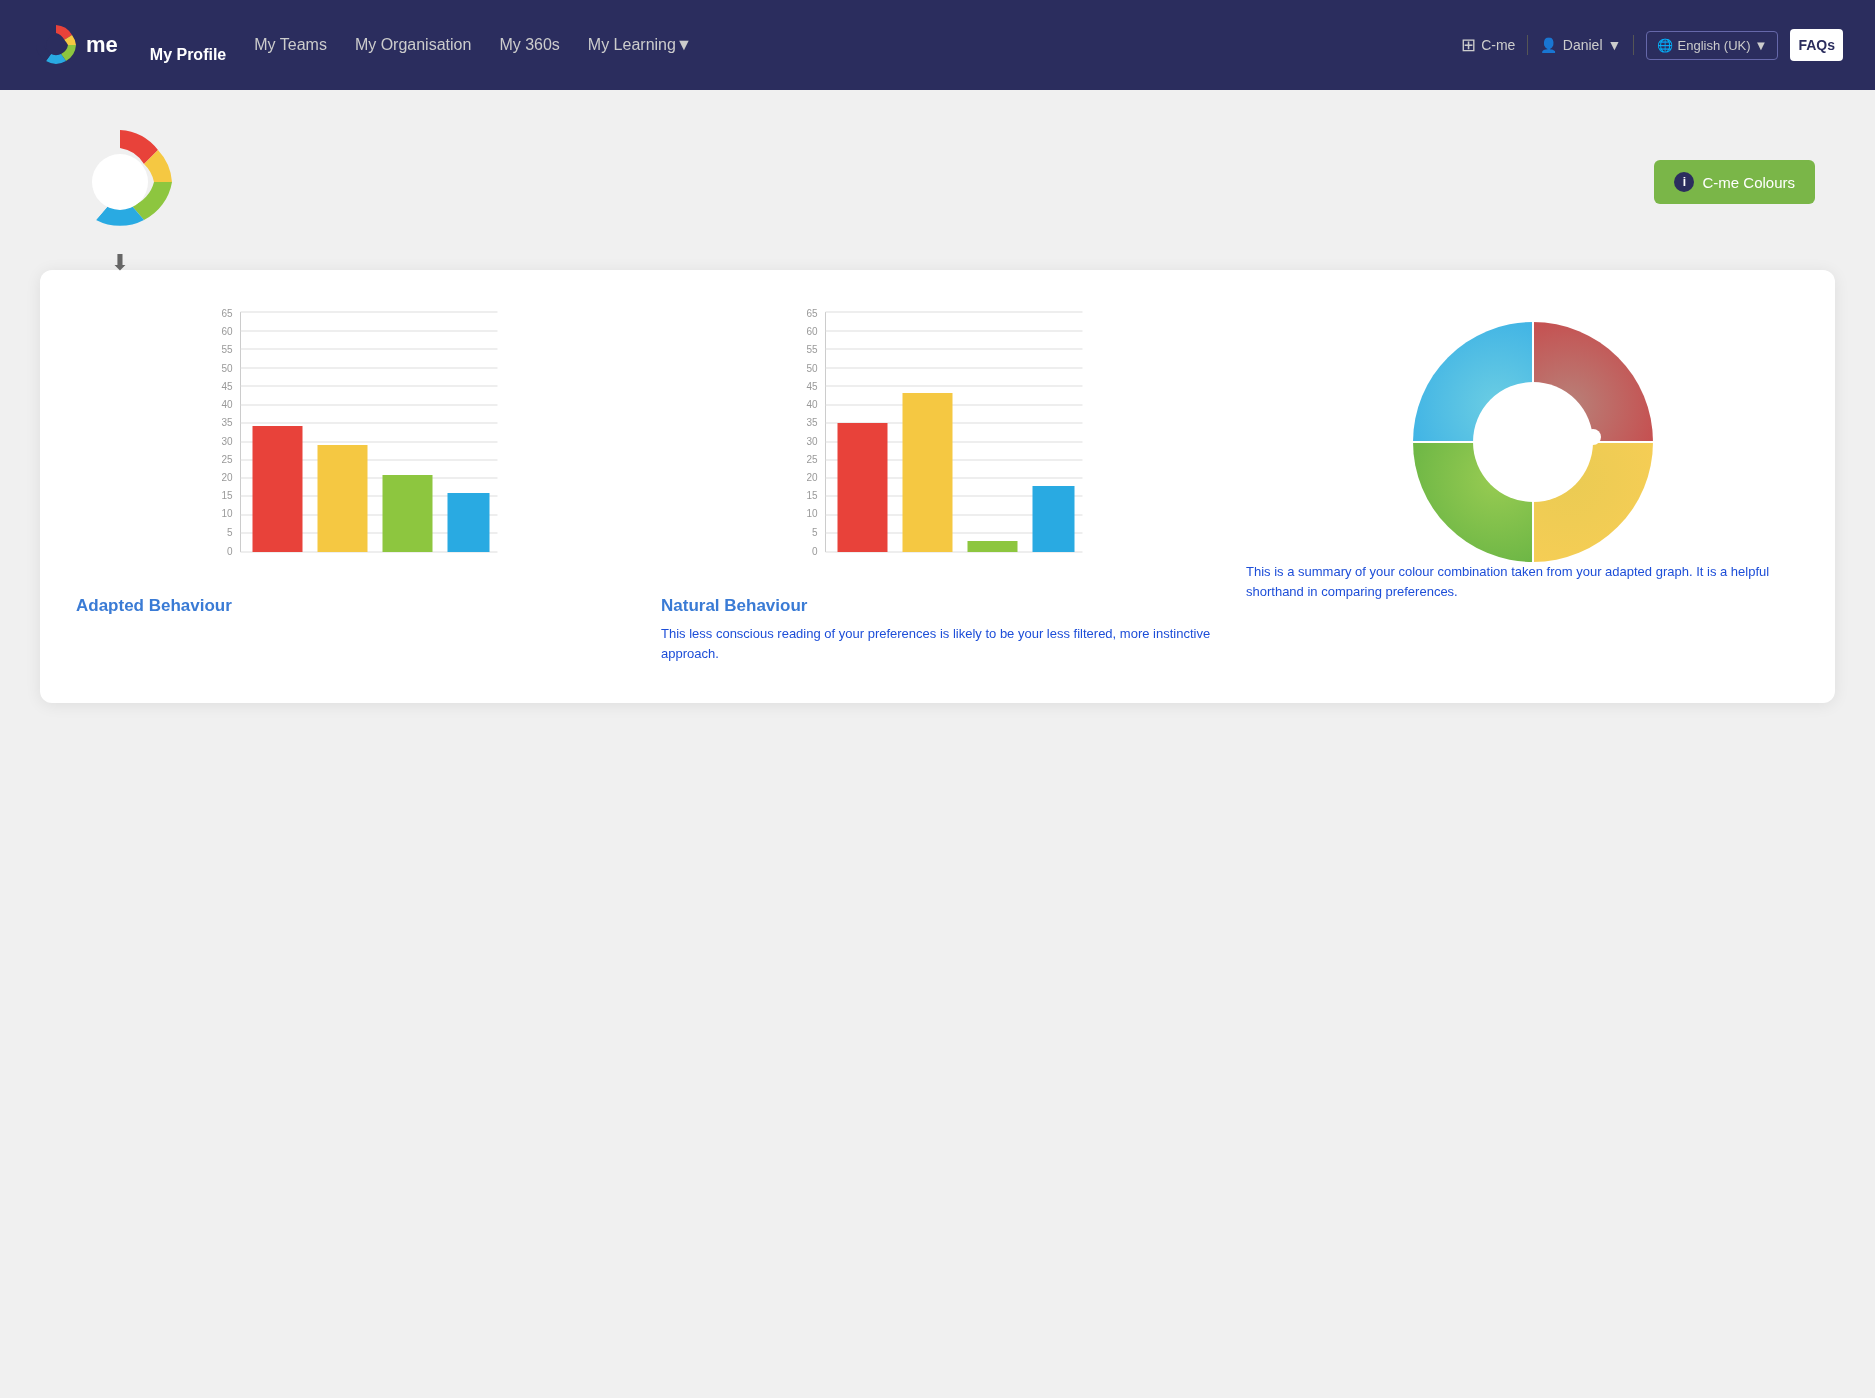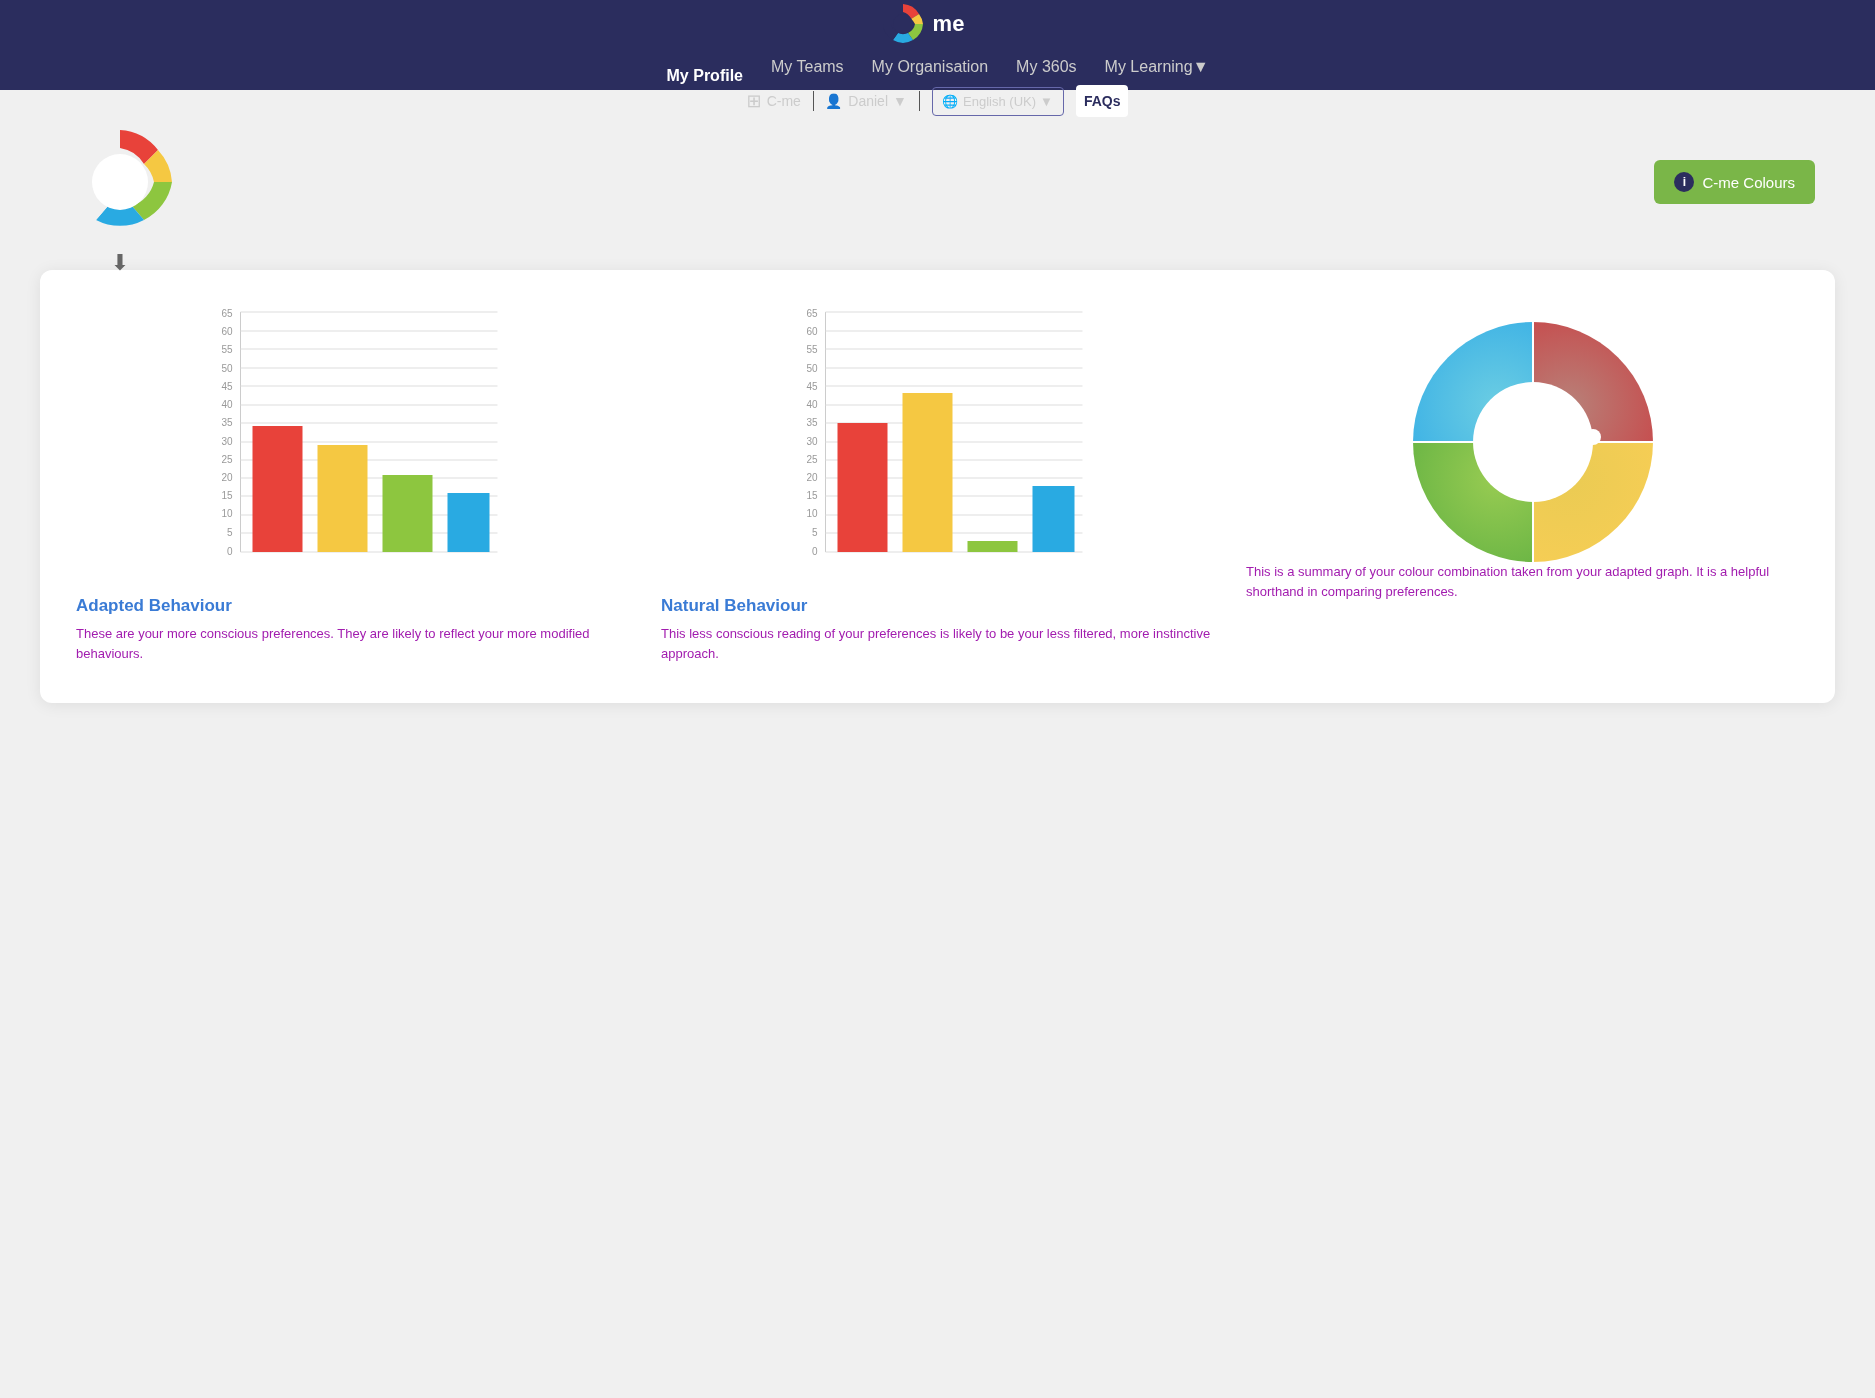--- a/index.html
+++ b/index.html
@@ -6,21 +6,20 @@
     body { font-family: 'Segoe UI', Arial, sans-serif; background: #f0f0f0; min-height: 100vh; }
 
     
     .navbar {
       background: #2b2d5e;
       display: flex;
       align-items: center;
       padding: 0 32px;
       height: 90px;
       gap: 0;
-      flex-direction: column;
     }
     .navbar-logo {
       display: flex;
       align-items: center;
       margin-right: 32px;
     }
     .logo-text {
       color: white;
       font-size: 22px;
       font-weight: 700;
@@ -183,21 +182,21 @@
     }
     .chart-title {
       font-size: 17px;
       font-weight: 700;
       color: #3a7bd5;
       margin-top: 14px;
       margin-bottom: 8px;
     }
     .chart-desc {
       font-size: 13px;
-      color: #a21caf;
+      color: #1d4ed8;
       line-height: 1.5;
     }
 
     
     .wheel-container {
       width: 260px;
       height: 260px;
       flex-shrink: 0;
     }
 
@@ -334,21 +333,20 @@
             <rect x="50" y="124" width="50" height="126" fill="#e8423a"></rect>
 
             <rect x="115" y="143" width="50" height="107" fill="#f5c842"></rect>
 
             <rect x="180" y="173" width="50" height="77" fill="#8dc63f"></rect>
 
             <rect x="245" y="191" width="42" height="59" fill="#29aae2"></rect>
           </svg>
         </div>
         <div class="chart-title">Adapted Behaviour</div>
-        <div class="chart-desc">These are your more conscious preferences. They are likely to reflect your more modified behaviours.</div>
       </div>
 
       <div class="chart-col">
         <div class="bar-chart-container">
           <svg viewBox="0 0 300 280" class="chart-svg">
             <line x1="38" y1="10" x2="38" y2="250" stroke="#ccc" stroke-width="1"></line>
             <text x="30" y="253" font-size="10" fill="#999" text-anchor="end">0</text>
             <line x1="38" y1="250" x2="295" y2="250" stroke="#ddd" stroke-width="1"></line>
             <text x="30" y="234" font-size="10" fill="#999" text-anchor="end">5</text>
             <line x1="38" y1="231" x2="295" y2="231" stroke="#ddd" stroke-width="1"></line>

